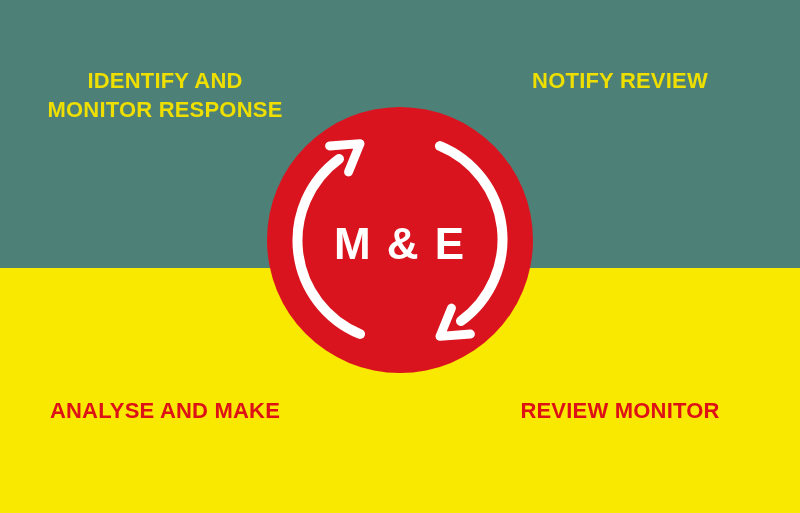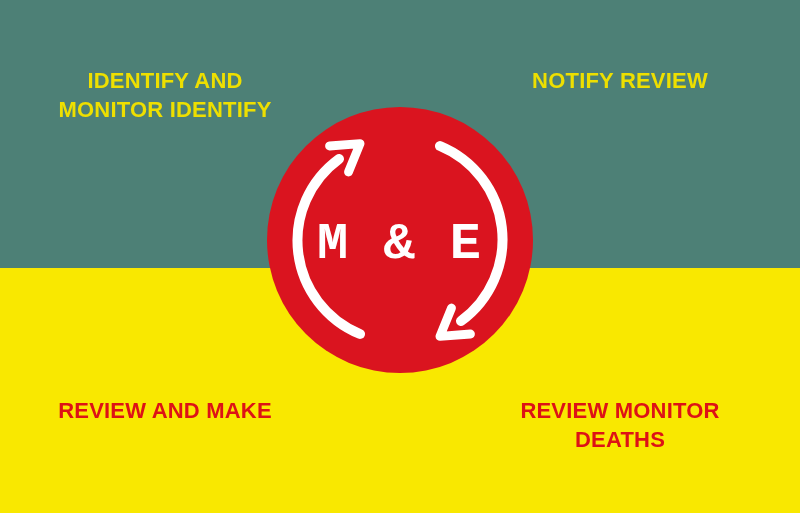--- a/index.html
+++ b/index.html
@@ -57,50 +57,48 @@
     position: absolute;
     left: 0; top: 0;
     width: 266px; height: 266px;
     display: flex;
     align-items: center;
     justify-content: center;
     padding-top: 8px;
     box-sizing: border-box;
     color: var(--badge_text, #ffffff);
     font-weight: bold;
-    font-size: 52px;
+    font-size: 44px;
     letter-spacing: 2px;
     white-space: pre;
-    font-family: Liberation Mono, monospace;
   }
 </style>
 </head>
 <body>
 
 <div class="canvas">
 
   <div class="bg-top"></div>
   <div class="bg-bottom"></div>
 
   <div class="quad-label top ql-tl">
     <div>IDENTIFY AND</div>
-    <div>MONITOR IDENTIFY</div>
+    <div>MONITOR RESPONSE</div>
   </div>
 
   <div class="quad-label top ql-tr">
     <div>NOTIFY REVIEW</div>
   </div>
 
   <div class="quad-label bottom ql-bl">
-    <div>REVIEW AND MAKE</div>
+    <div>ANALYSE AND MAKE</div>
   </div>
 
   <div class="quad-label bottom ql-br">
     <div>REVIEW MONITOR</div>
-    <div>DEATHS</div>
   </div>
 
   <div class="badge">
     <svg viewBox="0 0 266 266" aria-hidden="true">
       <defs>
         <marker id="ah" viewBox="0 0 12 12" refX="3" refY="6" markerWidth="4.6" markerHeight="4.6" orient="auto">
           <path d="M3,1.8 L9.8,6 L3,10.2" fill="none" stroke="#ffffff" stroke-width="2.3" stroke-linecap="round" stroke-linejoin="round"></path>
         </marker>
       </defs>
       <path d="M 93 227 A 101 101 0 0 1 72 52" fill="none" stroke="#ffffff" stroke-width="10" stroke-linecap="round" marker-end="url(#ah)"></path>

